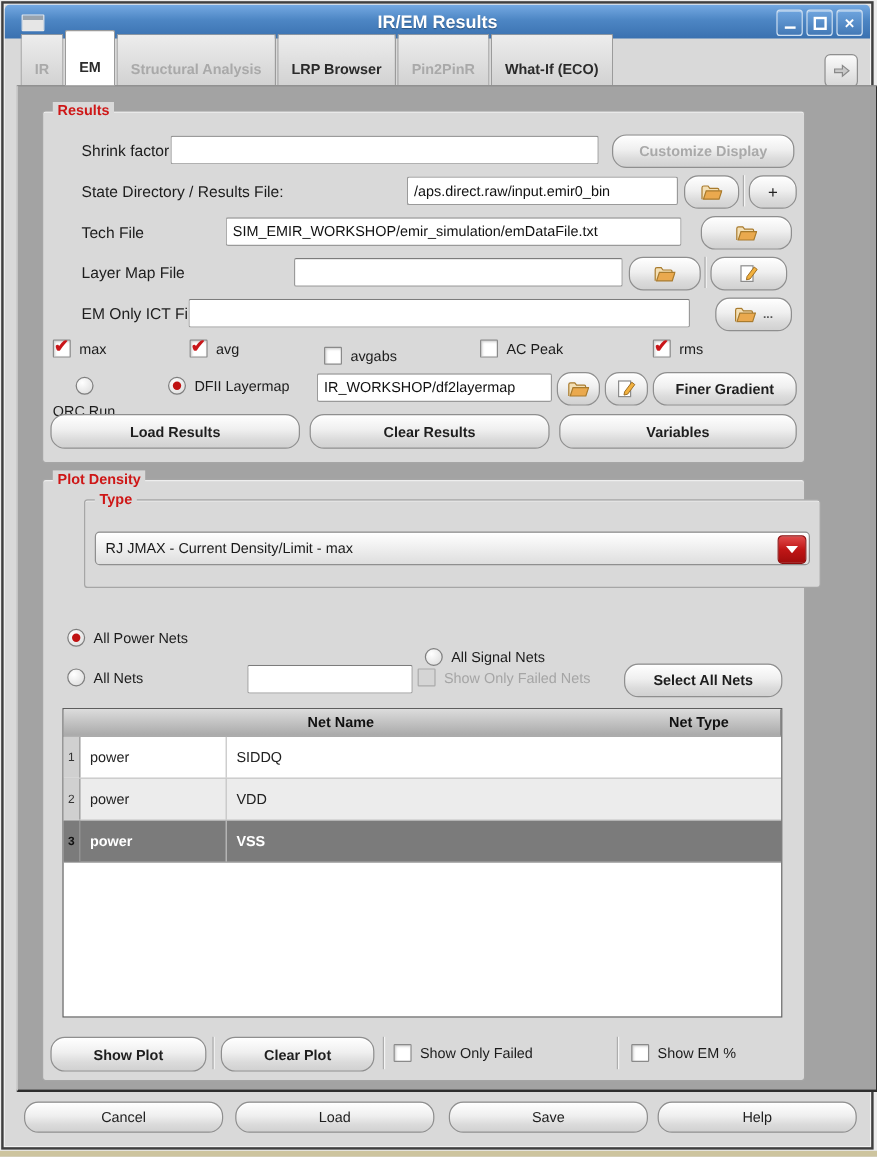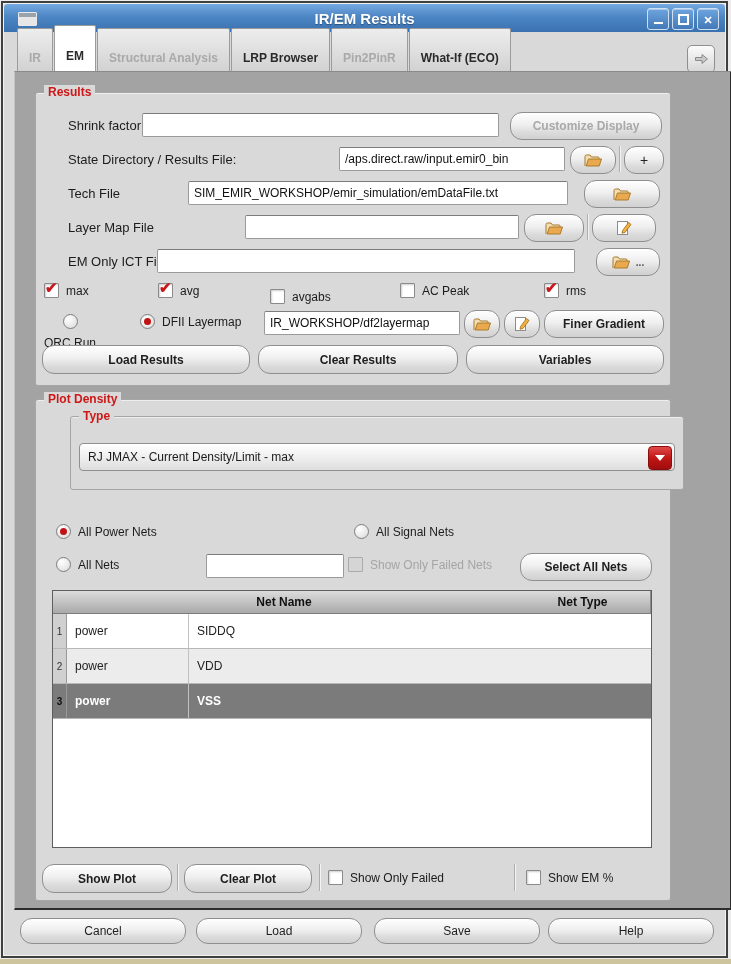--- a/index.html
+++ b/index.html
@@ -260,21 +260,21 @@
         <div class="combo" style="left:8px;top:26px;width:586px;">
           <span>RJ JMAX - Current Density/Limit - max</span>
           <span class="combo-arrow"></span>
         </div>
       </div>
 
       <span class="radio" style="left:20px;top:124px;">
         <span class="rb selected"></span>
         <span>All Power Nets</span>
       </span>
-      <span class="radio" style="left:318px;top:124px;">
+      <span class="radio" style="left:318px;top:140px;">
         <span class="rb"></span>
         <span>All Signal Nets</span>
       </span>
       <span class="radio" style="left:20px;top:157px;">
         <span class="rb"></span>
         <span>All Nets</span>
       </span>
       <input class="inp" style="left: 170px; top: 154px; width: 126px;" value="">
       <span class="check disabled" style="left:312px;top:157px;">
         <span class="box"></span>

